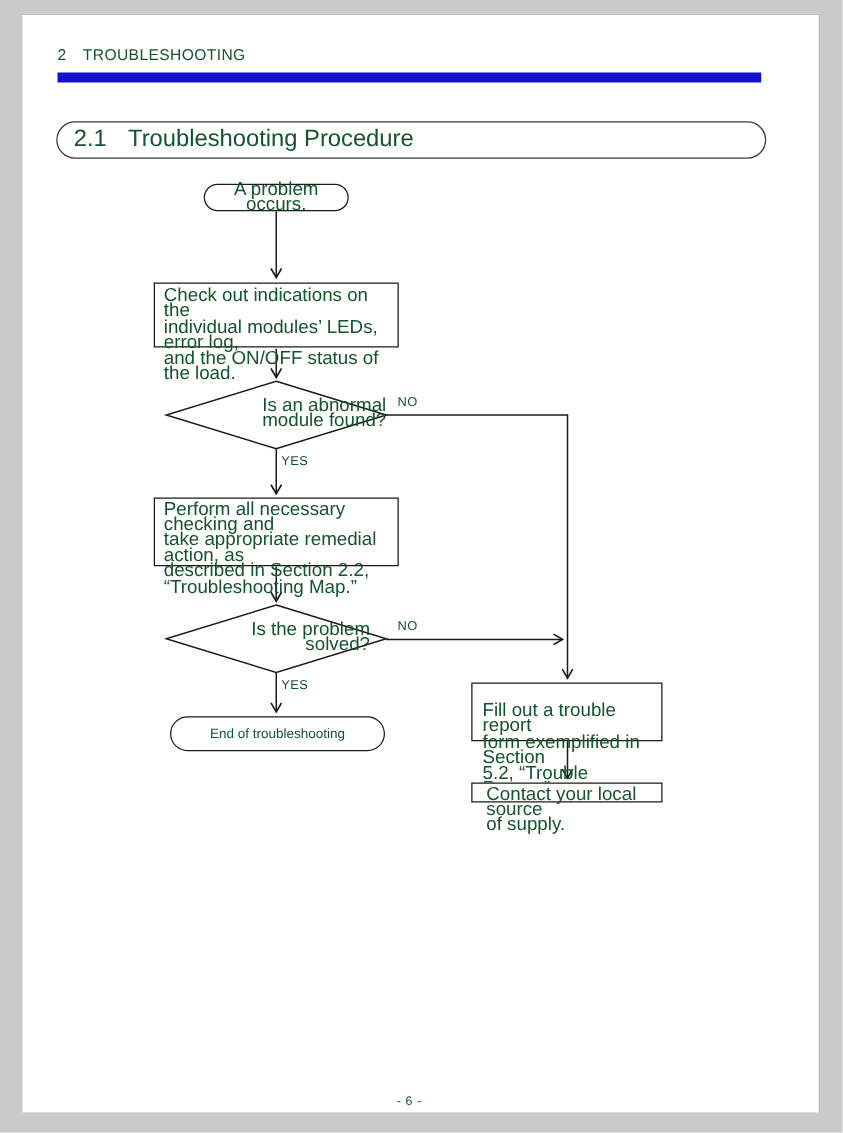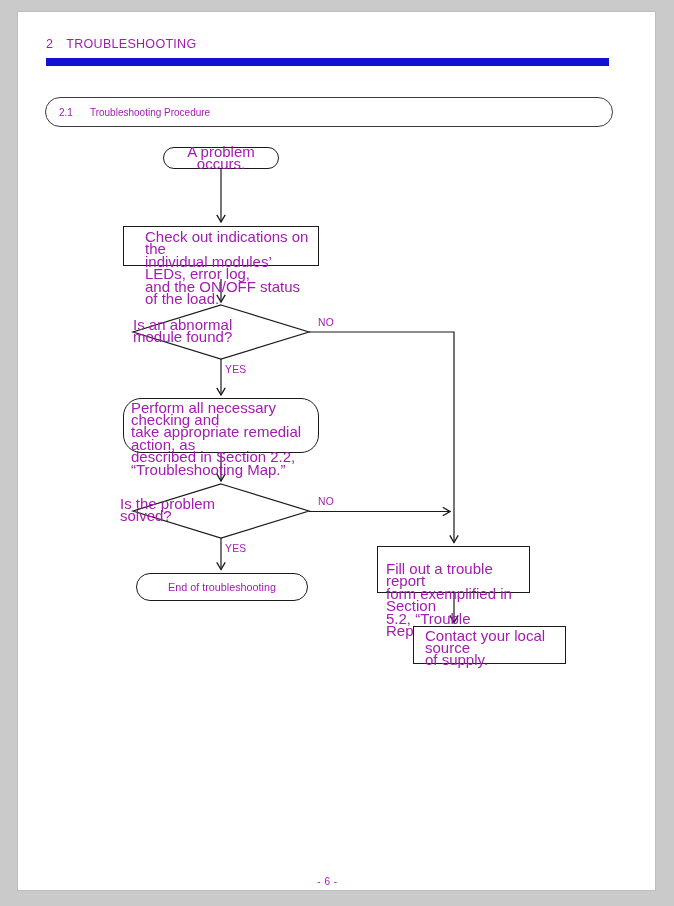--- a/index.html
+++ b/index.html
@@ -1,48 +1,48 @@
 <!DOCTYPE html>
 <html><head>
 <meta charset="utf-8">
 <style>
   html,body{margin:0;padding:0;}
   .canvas{
     position:relative;width:674px;height:906px;background:#cacaca;overflow:hidden;
-    font-family:"Liberation Sans","DejaVu Sans",sans-serif;color:#a21caf;
+    font-family:"Liberation Sans","DejaVu Sans",sans-serif;color:#14532d;
   }
   .page{
     position:absolute;left:17px;top:11px;width:639px;height:880px;
     background:#ffffff;border:1px solid #bdbdbd;box-sizing:border-box;
   }
   
   .chapter{position:absolute;left:28px;top:25px;font-size:12.5px;letter-spacing:.3px;}
   .chapter .num{margin-right:13px;}
   .rule{position:absolute;left:28px;top:46px;width:563px;height:8px;background:#1212d0;}
   .section-box{
     position:absolute;left:27px;top:85px;width:568px;height:30px;box-sizing:border-box;
     border:1.4px solid #3c3c3c;border-radius:15px;display:flex;align-items:center;
-    padding-left:13px;font-size:10px;
+    padding-left:13px;font-size:19px;
   }
   .section-box .num{margin-right:17px;}
   
   .fc-svg{position:absolute;left:0;top:0;width:639px;height:880px;pointer-events:none;}
   .node{position:absolute;box-sizing:border-box;font-size:15px;line-height:12.4px;}
   .rect{border:1.2px solid #1a1a1a;background:#fff;}
   .stadium{border:1.2px solid #1a1a1a;background:#fff;display:flex;align-items:center;justify-content:center;text-align:center;}
-  .dtext{text-align:left;}
+  .dtext{text-align:right;}
   .lbl{position:absolute;font-size:10.3px;letter-spacing:.3px;}
   .n-start{left:145px;top:135px;width:116px;height:22px;border-radius:11px;}
-  .n-box1{left:105px;top:214px;width:196px;height:40px;padding:4px 4px 0 21px;}
+  .n-box1{left:105px;top:214px;width:196px;height:52px;padding:4px 4px 0 7px;}
   .n-d1text{left:115px;top:307px;width:176px;}
-  .n-box2{left:105px;top:386px;width:196px;height:55px;padding:2.5px 2px 0 7px;border-radius:18px;}
+  .n-box2{left:105px;top:386px;width:196px;height:55px;padding:2.5px 2px 0 7px;}
   .n-d2text{left:102px;top:486px;width:176px;}
   .n-end{left:118px;top:561px;width:172px;height:28px;border-radius:14px;font-size:10.8px;text-align:center;}
   .n-box3{left:359px;top:534px;width:153px;height:47px;padding:16px 2px 0 8px;}
-  .n-box4{left:359px;top:614px;width:153px;height:38px;padding:2.5px 2px 0 11px;margin-left:36px;}
+  .n-box4{left:359px;top:614px;width:153px;height:16px;padding:2.5px 2px 0 11px;}
   .l-yes1{left:207px;top:352px;}
   .l-no1{left:300px;top:305px;}
   .l-yes2{left:207px;top:531px;}
   .l-no2{left:300px;top:484px;}
   .footer{position:absolute;left:28px;top:864px;width:563px;text-align:center;font-size:10px;letter-spacing:.5px;}
 </style>
 </head>
 <body>
 
 <div class="canvas">

